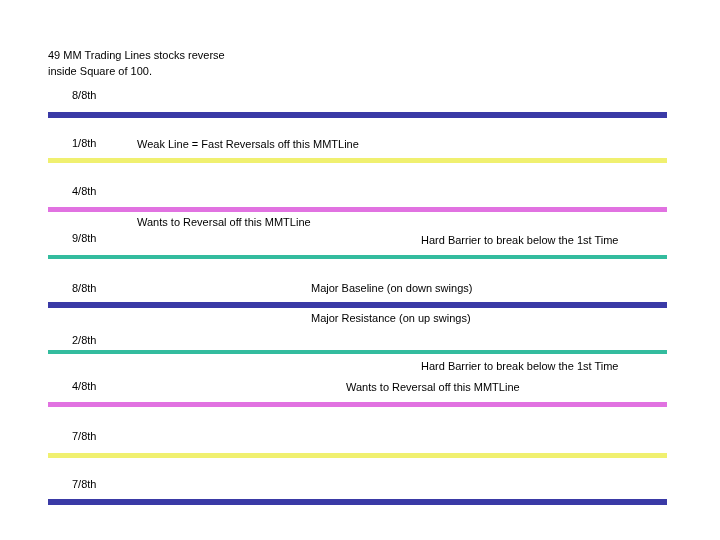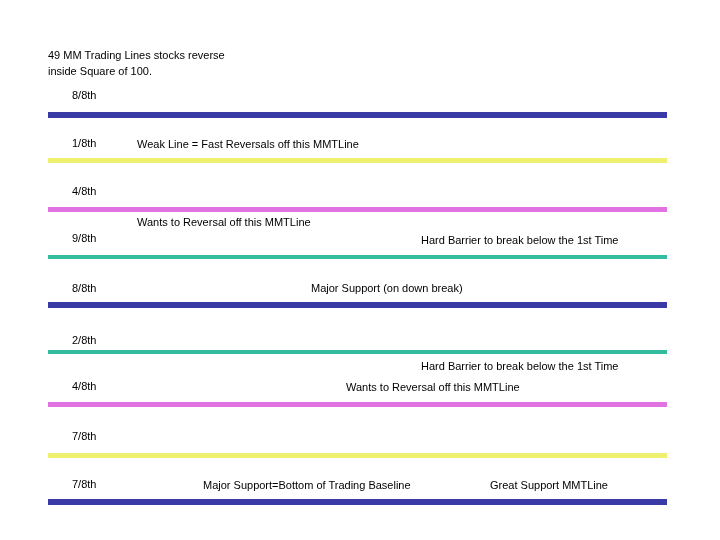--- a/index.html
+++ b/index.html
@@ -63,19 +63,18 @@
   <div class="hline" style="top: 255px; height: 4px; background: rgb(51, 188, 158);"></div>
   <div class="hline" style="top: 302px; height: 6px; background: rgb(58, 58, 166);"></div>
   <div class="hline" style="top: 350px; height: 4px; background: rgb(51, 188, 158);"></div>
   <div class="hline" style="top: 402px; height: 5px; background: rgb(225, 114, 225);"></div>
   <div class="hline" style="top: 453px; height: 5px; background: rgb(240, 240, 112);"></div>
   <div class="hline" style="top: 499px; height: 6px; background: rgb(58, 58, 166);"></div>
 
   <div class="note" style="left:137px;top:138px">Weak Line = Fast Reversals off this MMTLine</div>
   <div class="note" style="left:137px;top:216px">Wants to Reversal off this MMTLine</div>
   <div class="note" style="left:421px;top:234px">Hard Barrier to break below the 1st Time</div>
-  <div class="note" style="left:311px;top:282px">Major Support (on down break)</div>
+  <div class="note" style="left:311px;top:282px">Major Baseline (on down swings)</div>
+  <div class="note" style="left:311px;top:312px">Major Resistance (on up swings)</div>
   <div class="note" style="left:421px;top:360px">Hard Barrier to break below the 1st Time</div>
   <div class="note" style="left:346px;top:381px">Wants to Reversal off this MMTLine</div>
-  <div class="note" style="left:203px;top:479px">Major Support=Bottom of Trading Baseline</div>
-  <div class="note" style="left:490px;top:479px">Great Support MMTLine</div>
 
 </div>
 
 </body></html>

